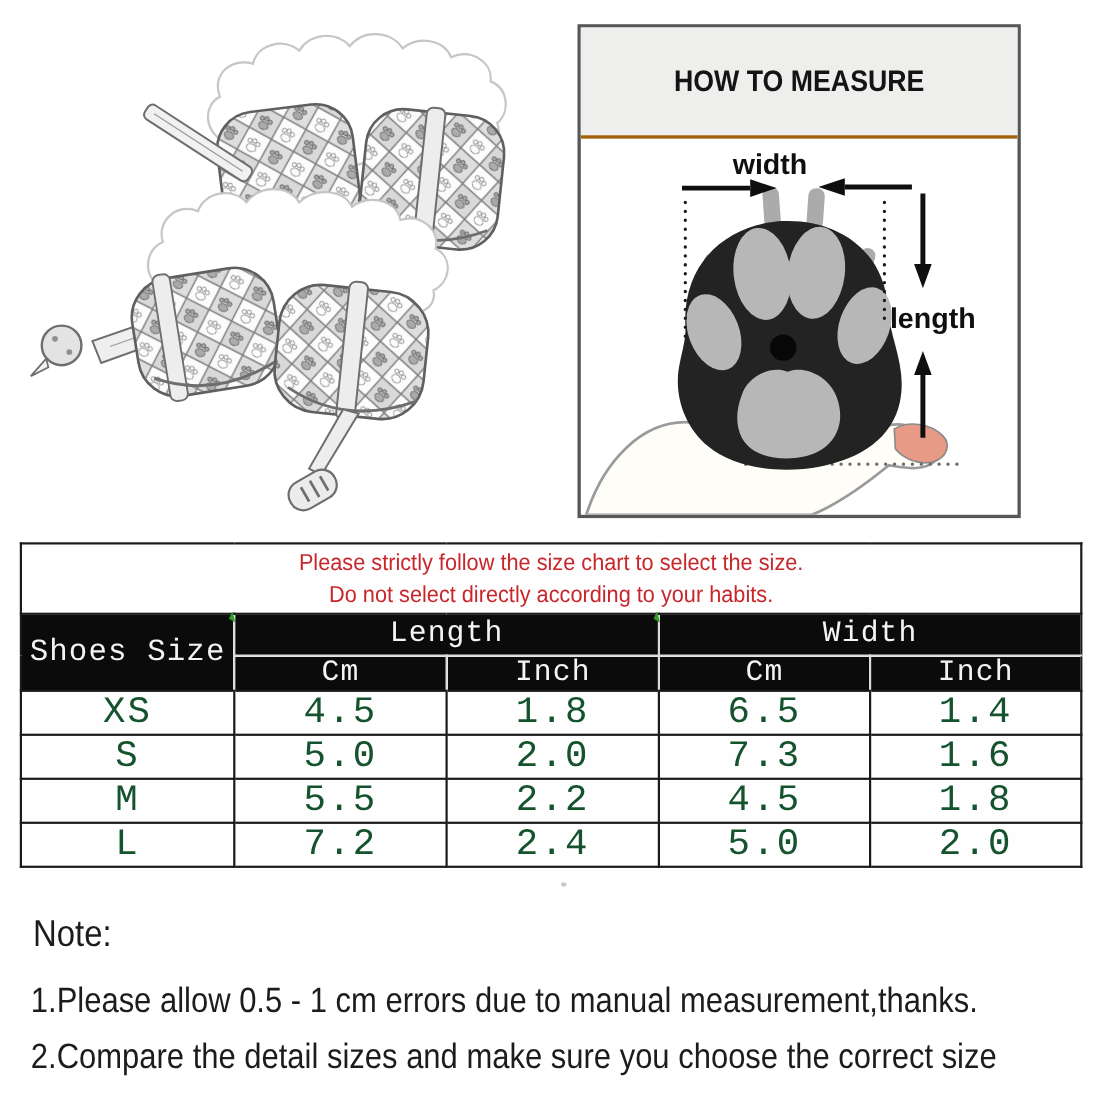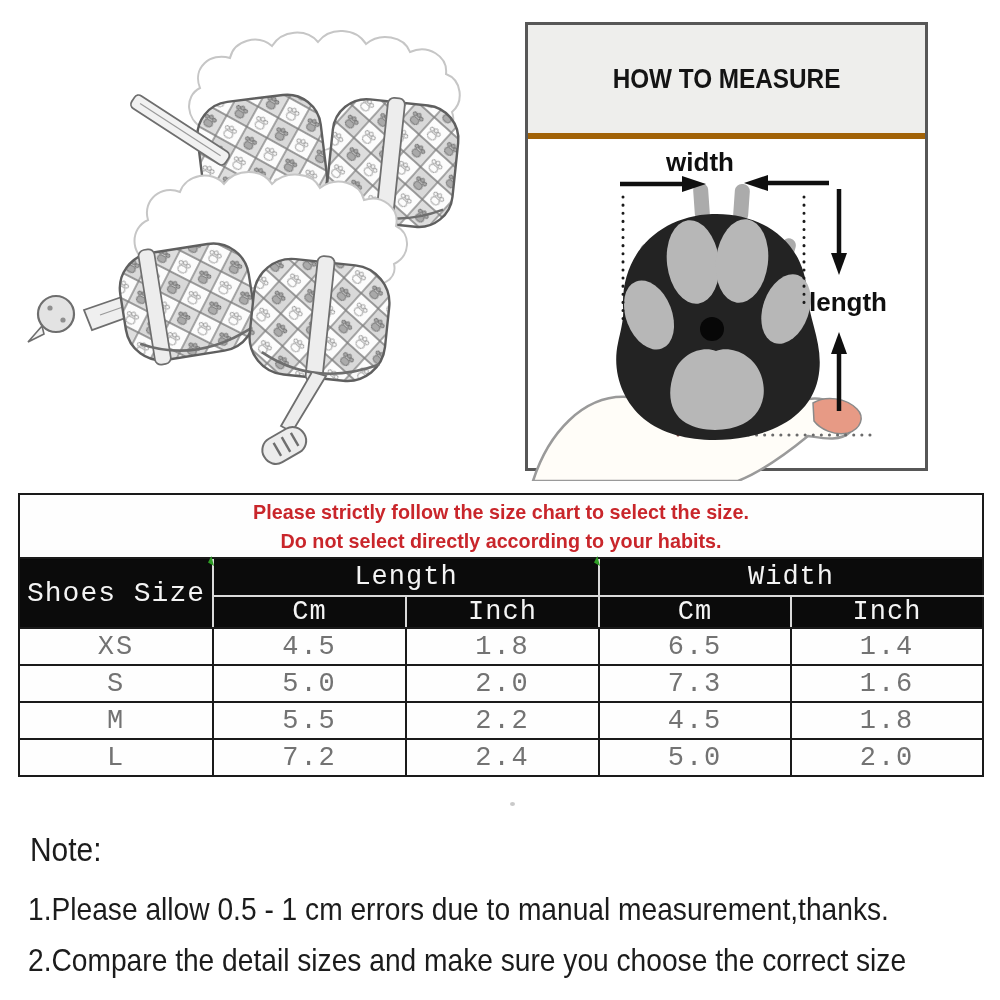--- a/index.html
+++ b/index.html
@@ -5,44 +5,44 @@
   html,body{margin:0;padding:0;background:#fff;}
   .canvas{position:relative;width:1000px;height:1000px;background:#ffffff;overflow:hidden;
           font-family:"Liberation Sans",sans-serif;}
 
   
   .boots-svg{position:absolute;left:0;top:0;width:1000px;height:1000px;z-index:0;}
 
   
   .measure-panel{position:absolute;left:525px;top:22px;width:403px;height:449px;
                  border:3px solid #575757;box-sizing:border-box;background:#fff;z-index:2;}
-  .measure-header{height:114px;background:#eeeeec;border-bottom:6px solid #a16207;
+  .measure-header{height:101px;background:#eeeeec;border-bottom:3px solid #a16207;
                   box-sizing:border-box;display:flex;align-items:center;justify-content:center;}
   .mh-title{font-weight:bold;font-size:27px;color:#141414;letter-spacing:0px;
             transform:scaleX(.9);transform-origin:center;white-space:nowrap;}
   .measure-body{position:relative;width:100%;height:342px;}
   .paw-svg{width:100%;height:100%;display:block;}
 
   
   .size-table{position:absolute;left:18px;top:493px;width:964px;z-index:2;
               border-collapse:collapse;table-layout:fixed;background:#fefefe;
               border:2px solid #1a1a1a;}
   .size-table th,.size-table td{box-sizing:border-box;text-align:center;vertical-align:middle;
               padding:0;overflow:hidden;}
   .warn-cell{border:2px solid #1a1a1a;height:64px;background:#fefefe;
-             font-weight:bold;font-size:21px;color:#c9262b;line-height:29px;margin-left:48px;}
+             font-weight:normal;font-size:21px;color:#c9262b;line-height:29px;margin-left:48px;}
   .warn-line{display:block;transform:scaleX(.94);transform-origin:center;white-space:nowrap;}
   .size-table th{background:#0b0b0b;color:#f4f4f4;font-family:"Liberation Mono",monospace;
              font-weight:normal;font-size:27px;letter-spacing:1px;border:2px solid #dadada;}
   .row-h1 th{height:38px;}
   .row-h2 th{height:20px;border-bottom-color:#1a1a1a;}
   th.shoes{font-size:28px;border-left-color:#1a1a1a;border-bottom-color:#1a1a1a;}
   th.e-r{border-right-color:#1a1a1a;}
   td.data{border:2px solid #1a1a1a;height:37px;font-family:"Liberation Mono",monospace;
-          font-size:27px;color:#737373;letter-spacing:2px;background:#fefefe;}
+          font-size:34px;color:#14532d;letter-spacing:2px;background:#fefefe;}
 
   
   .speck{position:absolute;width:6px;height:10px;background:#2e9e25;z-index:3;
          clip-path:polygon(55% 0,100% 100%,0 65%);}
   .speck.a{left:208px;top:556px;}
   .speck.b{left:594px;top:556px;}
   .dot-artifact{position:absolute;left:510px;top:802px;width:5px;height:4px;
                 background:#c9c9c9;border-radius:50%;z-index:1;}
 
   

